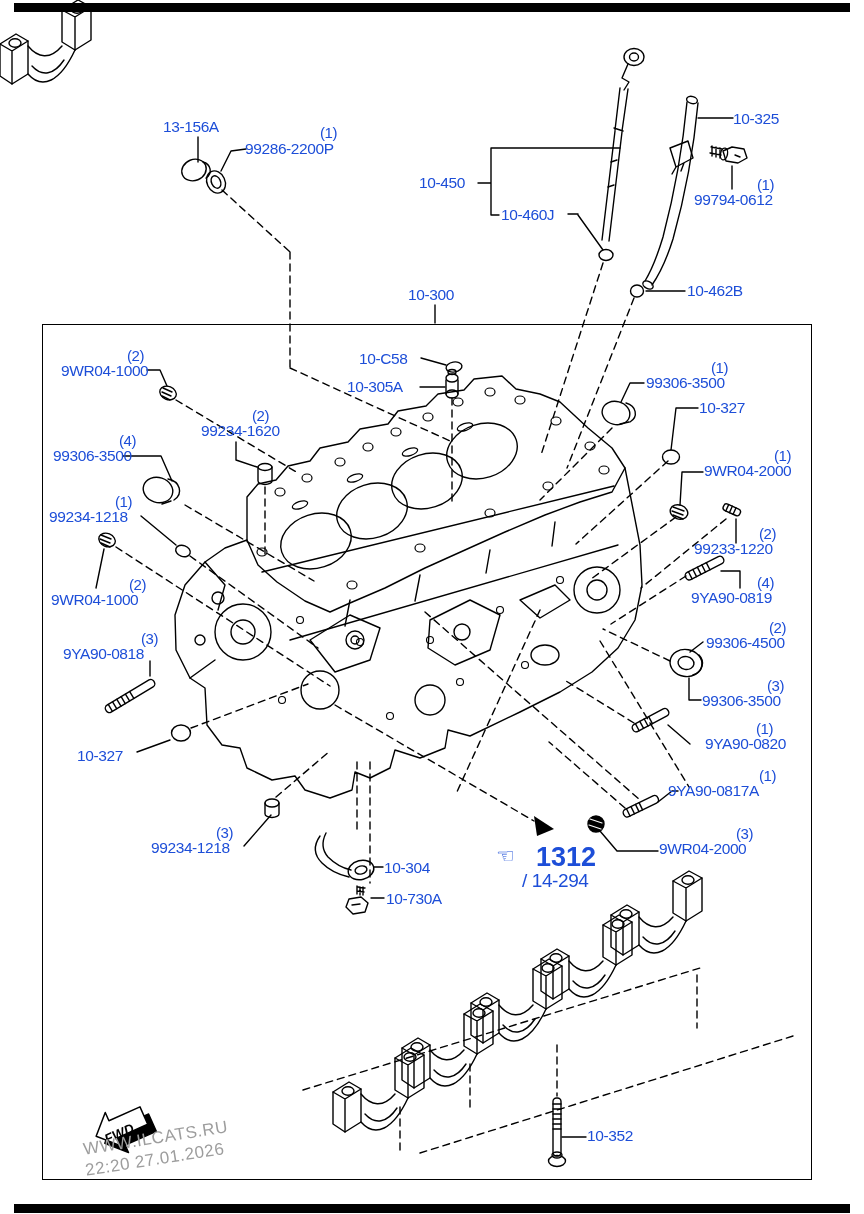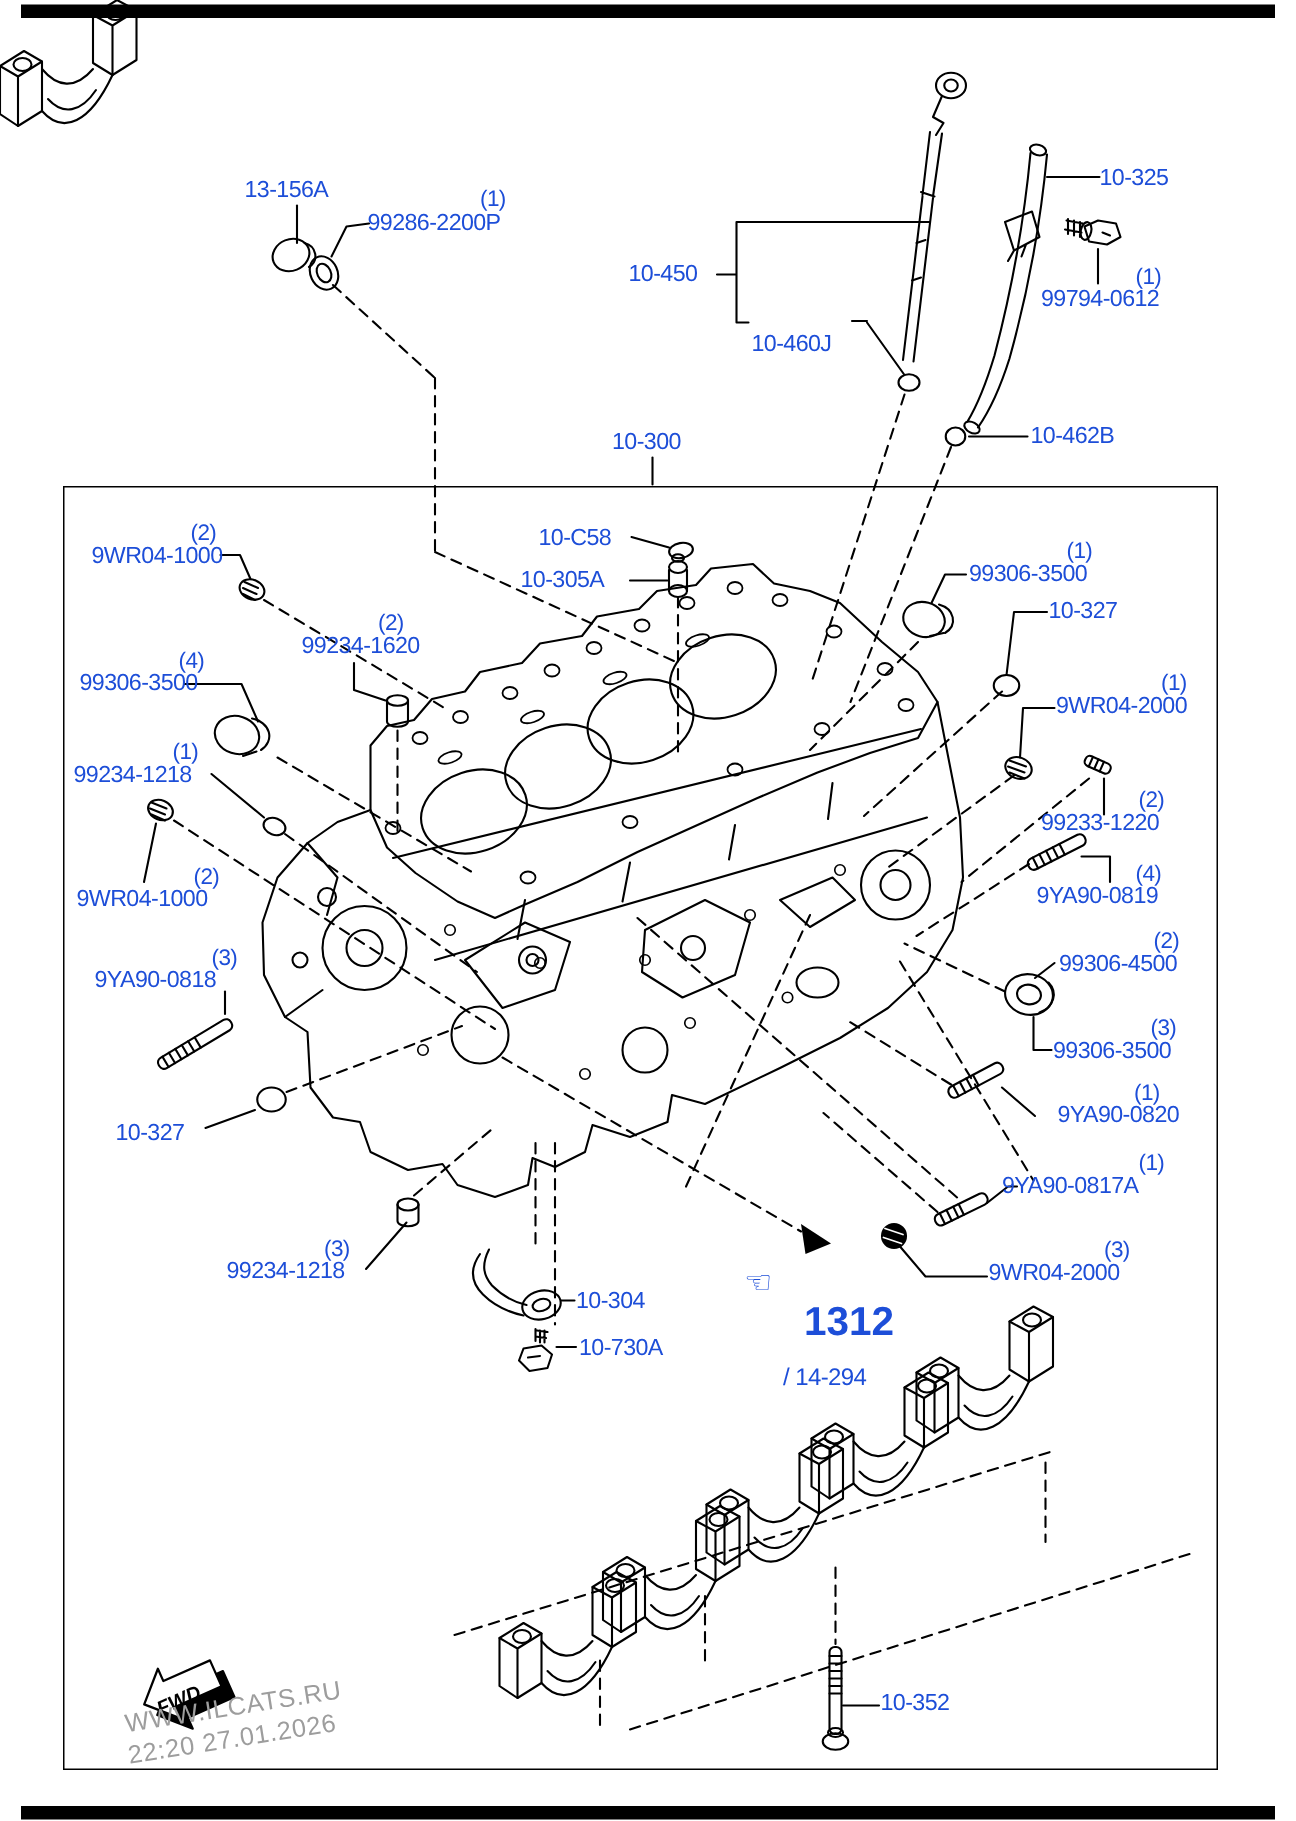--- a/index.html
+++ b/index.html
@@ -3,22 +3,22 @@
 <meta charset="utf-8">
 <style>
   html,body{margin:0;padding:0;background:#fff;}
   #page{position:relative;width:864px;height:1214px;background:#fff;overflow:hidden;
         font-family:"Liberation Sans",sans-serif;color:#000;}
   .bar{position:absolute;left:14px;width:836px;height:9px;background:#000;}
   #main-box{position:absolute;left:42px;top:324px;width:768px;height:854px;border:1.6px solid #000;}
   svg{position:absolute;left:0;top:0;}
   .lbl{position:absolute;font-size:15.5px;line-height:1;letter-spacing:-0.4px;white-space:nowrap;color:#1d4ed8;}
   .qty{font-size:15px;}
-  .big{font-size:27px;font-weight:600;letter-spacing:0;margin-top:24px;}
-  .mid{font-size:16px;margin-top:40px;}
+  .big{font-size:27px;font-weight:600;letter-spacing:0;}
+  .mid{font-size:19px;}
   .hand{font-size:21px;}
   .wm{position:absolute;color:#9d9d9d;font-size:17px;letter-spacing:0.5px;transform:rotate(-9deg);transform-origin:left top;white-space:nowrap;}
 </style>
 </head>
 <body>
 
 <div id="page">
 
   <div class="bar" style="top:3px"></div>
   <div class="bar" style="top:1204px"></div>
@@ -280,21 +280,21 @@
         <polygon points="0,20 18,2 18,11 52,11 52,30 18,30 18,38" fill="#fff" stroke="#000" stroke-width="1.5"></polygon>
       </g>
     </g>
     <text x="107" y="1144" font-family="Liberation Sans" font-size="13.5" font-weight="bold" font-style="italic" fill="#000" transform="rotate(-24 107 1144)">FWD</text>
   </svg>
 
   <div class="lbl" style="left:163px;top:119px">13-156A</div>
   <div class="lbl qty" style="left:320px;top:125px">(1)</div>
   <div class="lbl" style="left:245px;top:141px">99286-2200P</div>
   <div class="lbl" style="left:419px;top:175px">10-450</div>
-  <div class="lbl" style="left:501px;top:222px">10-460J</div>
+  <div class="lbl" style="left:501px;top:207px">10-460J</div>
   <div class="lbl" style="left:733px;top:111px">10-325</div>
   <div class="lbl qty" style="left:757px;top:177px">(1)</div>
   <div class="lbl" style="left:694px;top:192px">99794-0612</div>
   <div class="lbl" style="left:687px;top:283px">10-462B</div>
   <div class="lbl" style="left:408px;top:287px">10-300</div>
   <div class="lbl" style="left:359px;top:351px">10-C58</div>
   <div class="lbl" style="left:347px;top:379px">10-305A</div>
 
   <div class="lbl qty" style="left:127px;top:348px">(2)</div>
   <div class="lbl" style="left:61px;top:363px">9WR04-1000</div>

